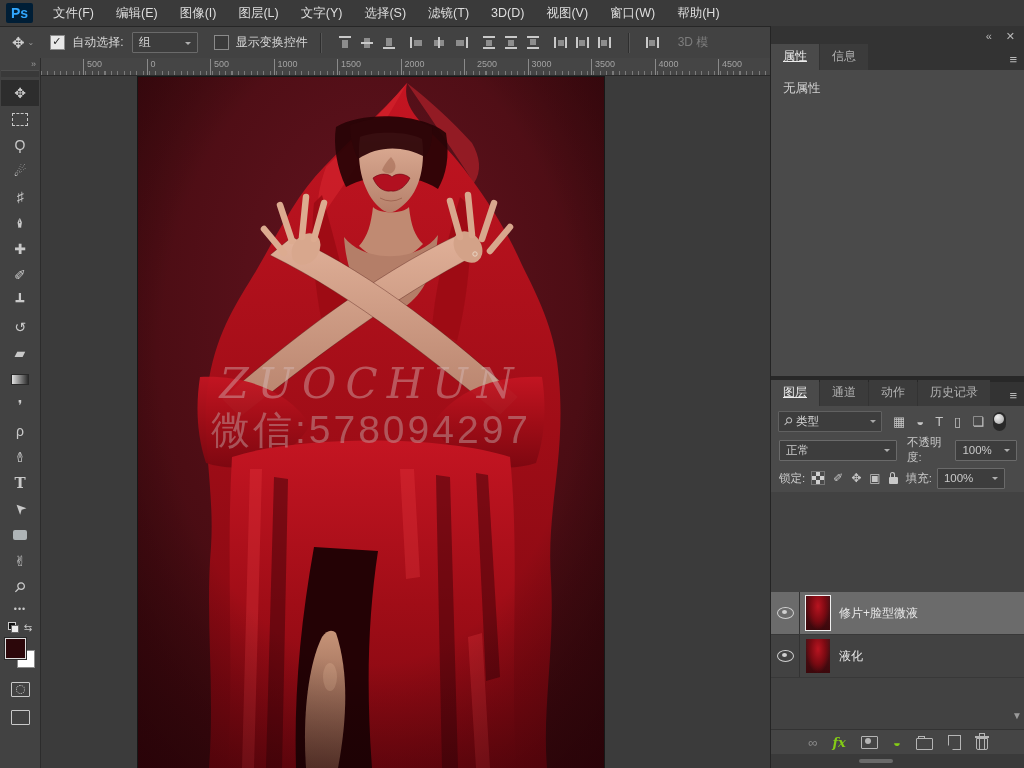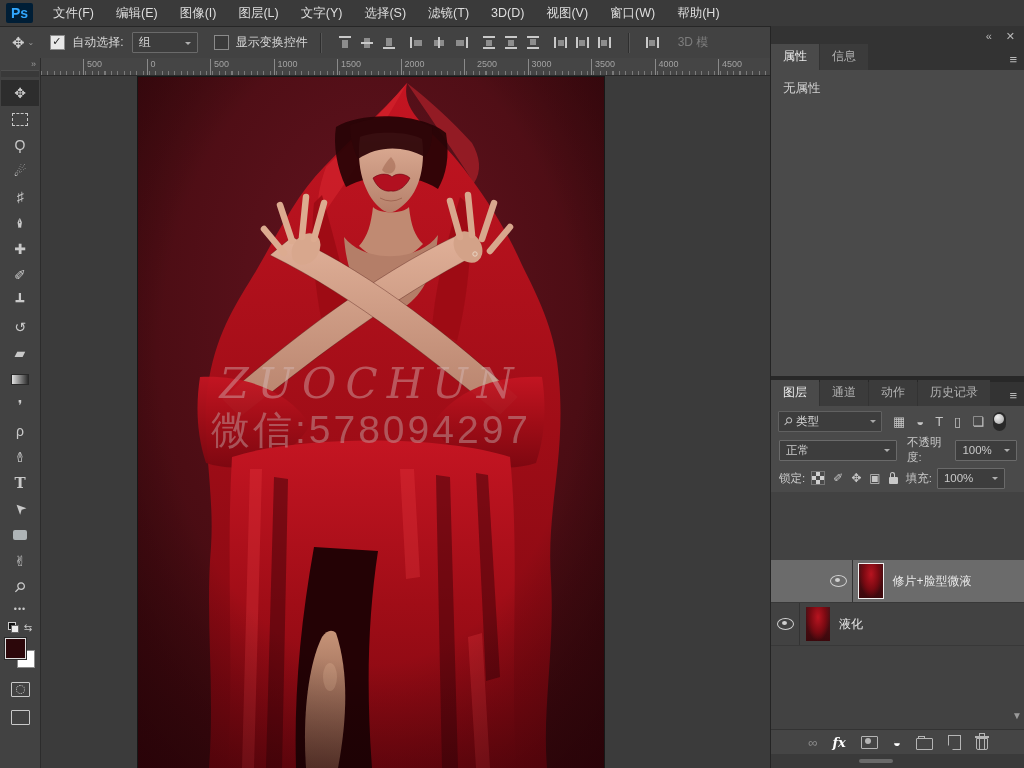--- a/index.html
+++ b/index.html
@@ -86,21 +86,21 @@
   .wm2{top:326px;font-size:39px;letter-spacing:3px;color:rgba(198,172,172,0.45);}
 
   
   .rightcol{position:absolute;left:770px;top:26px;width:254px;bottom:0;background:#444;border-left:1px solid #242424;
             display:flex;flex-direction:column;}
   .pchrome{height:20px;background:#333;display:flex;align-items:center;justify-content:flex-end;gap:14px;
            padding-right:10px;color:#b8b8b8;font-size:11px;flex:none;}
   .pchrome .wc{line-height:1;}
   .ptabsbar{height:24px;background:#333;display:flex;align-items:flex-end;flex:none;position:relative;}
   .ptab{padding:4px 12px 5px;font-size:12px;color:#b2b2b2;background:#3b3b3b;margin-right:1px;}
-  .ptab.active{background:#4a4a4a;color:#ececec;}
+  .ptab.active{background:#4a4a4a;color:#ececec;text-decoration:underline;}
   .pmenu{position:absolute;right:8px;top:6px;color:#b8b8b8;font-size:13px;}
   .pcontent{height:286px;background:#4a4a4a;padding:10px 12px;font-size:12.5px;color:#cfcfcf;flex:none;}
   .pgap{height:6px;background:#282828;flex:none;}
   .lpanel-body{background:#4a4a4a;flex:1;display:flex;flex-direction:column;min-height:0;}
   .filter-row{height:30px;display:flex;align-items:center;padding:0 7px;gap:7px;flex:none;}
   .search-box{width:92px;height:19px;background:#3d3d3d;border:1px solid #616161;display:flex;align-items:center;
               padding:0 5px;gap:4px;border-radius:1px;}
   .search-box .mag{display:inline-block;transform:rotate(45deg);font-size:11px;color:#bdbdbd;}
   .search-box .stext{flex:1;color:#d6d6d6;font-size:11.5px;}
   .search-box::after{content:'';width:0;height:0;border:3.5px solid transparent;border-top-color:#a8a8a8;margin-top:4px;}
@@ -113,33 +113,33 @@
   .dd-small{width:54px;margin-left:5px;}
   .lockics{display:flex;align-items:center;gap:8px;margin:0 8px 0 6px;}
   .lockic-g{font-size:12px;color:#c5c5c5;}
   .checker{width:12px;height:12px;background:repeating-conic-gradient(#cfcfcf 0 25%,#4a4a4a 0 50%) 0 0/8px 8px;border:1px solid #777;}
   .padlock{width:9px;height:7px;background:#c8c8c8;position:relative;margin-top:4px;border-radius:1px;}
   .padlock::before{content:'';position:absolute;top:-5px;left:1px;width:5px;height:5px;border:1.5px solid #c8c8c8;
                    border-bottom:none;border-radius:3px 3px 0 0;box-sizing:border-box;}
   .layers-list{flex:1;background:#424242;overflow:hidden;position:relative;min-height:0;}
   .layer-row{height:42px;display:flex;align-items:center;border-bottom:1px solid #383838;background:#424242;}
   .layer-row.sel{background:#6b6b6b;}
-  .layer-row:first-child{margin-top:68px;justify-content:center;}
+  .layer-row:first-child{margin-top:100px;}
   .eye-cell{width:28px;height:100%;display:flex;align-items:center;justify-content:center;border-right:1px solid #333;flex:none;}
   .eye{width:15px;height:10px;border:1px solid #d0d0d0;border-radius:50%;position:relative;display:inline-block;}
   .eye::before{content:'';position:absolute;left:4px;top:2px;width:5px;height:4px;background:#d0d0d0;border-radius:50%;}
   .thumb{width:24px;height:34px;margin:0 9px 0 6px;flex:none;
          background:radial-gradient(ellipse at 50% 30%,#b81420 0%,#7a0a12 45%,transparent 70%),
                     linear-gradient(#551016,#3c080c);}
   .selthumb{box-shadow:0 0 0 1px #f0f0f0;}
   .lname{font-size:12px;color:#e8e8e8;}
   .list-scroll-chev{position:absolute;right:3px;bottom:8px;color:#9a9a9a;font-size:10px;}
   .bottombar{height:24px;background:#454545;border-top:1px solid #333;display:flex;align-items:center;
              justify-content:center;gap:15px;flex:none;}
-  .bic{color:#ffffff;display:flex;align-items:center;font-size:13px;line-height:1;}
+  .bic{color:#84cc16;display:flex;align-items:center;font-size:13px;line-height:1;}
   .bic.fx{font-family:"DejaVu Serif",serif;font-style:italic;font-weight:bold;font-size:13px;}
   .bic.dim{color:#8c8c8c;}
   .maskic{width:15px;height:11px;border:1px solid #b5b5b5;border-radius:1px;position:relative;}
   .maskic::before{content:'';position:absolute;left:3.5px;top:1.5px;width:6px;height:6px;border-radius:50%;background:#b5b5b5;}
   .folderic{width:15px;height:10px;border:1px solid #b5b5b5;border-radius:1px;position:relative;margin-top:3px;}
   .folderic::before{content:'';position:absolute;top:-3px;left:1px;width:5px;height:2px;
                     border:1px solid #b5b5b5;border-bottom:none;}
   .newpageic{width:11px;height:13px;border:1px solid #b5b5b5;position:relative;}
   .newpageic::before{content:'';position:absolute;left:-1px;bottom:-1px;border-style:solid;border-width:5px 0 0 5px;
                      border-color:transparent transparent transparent #454545;}

